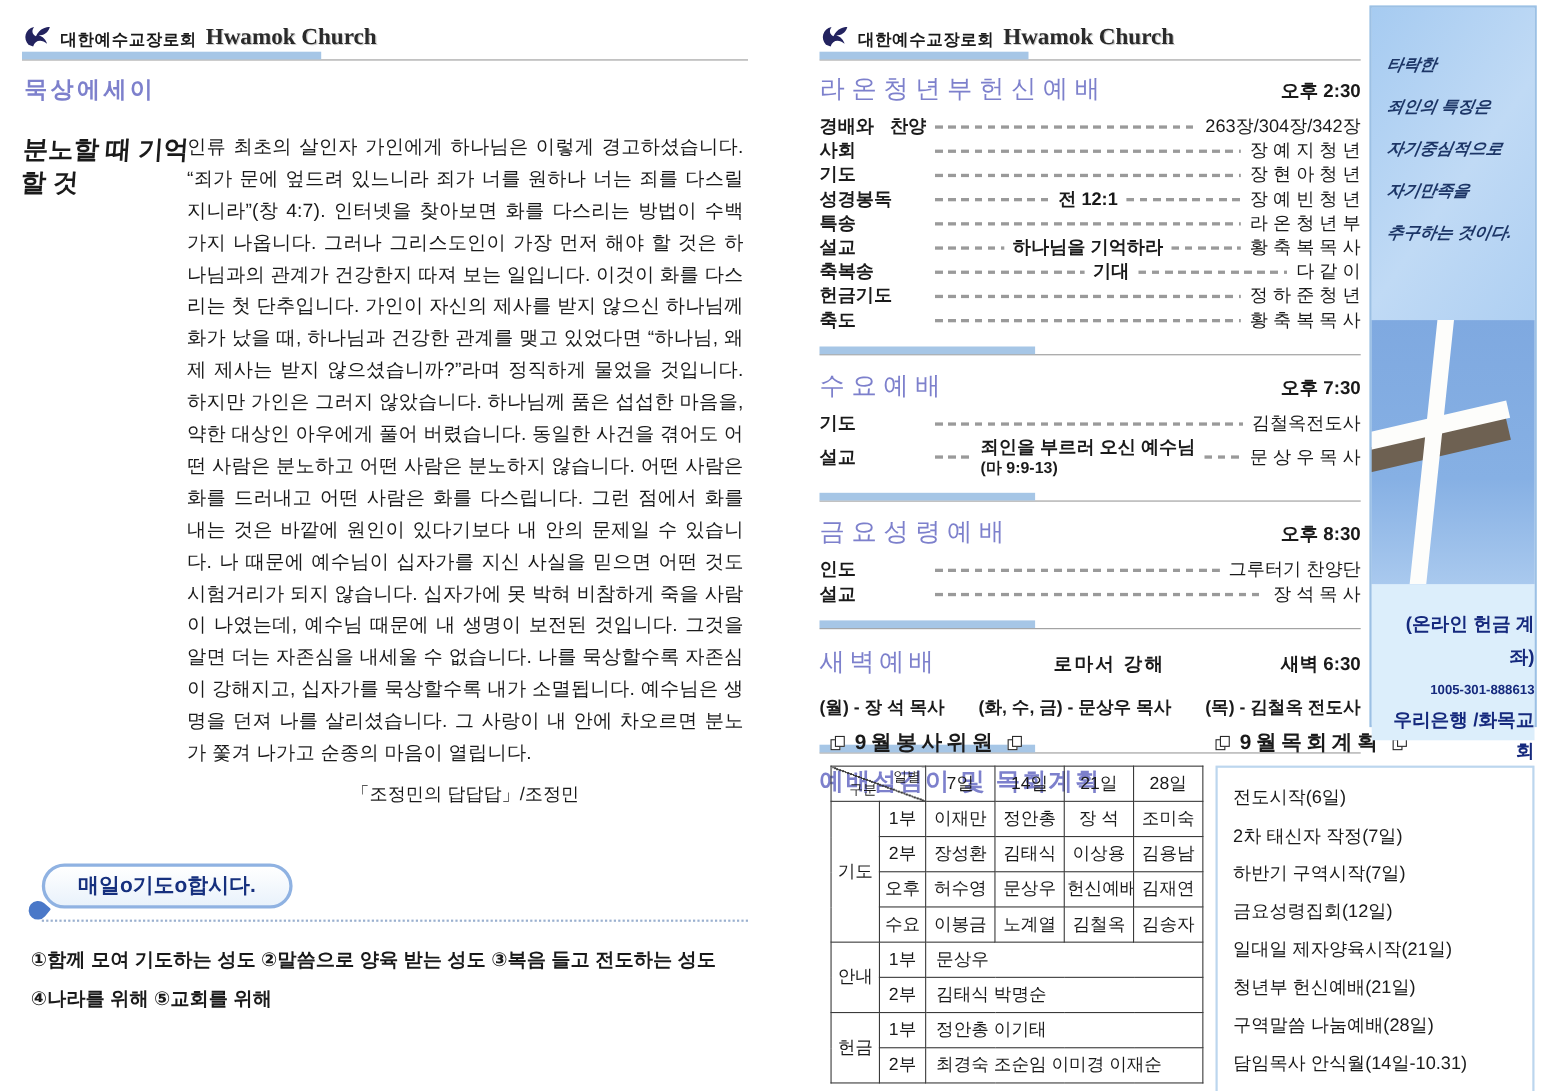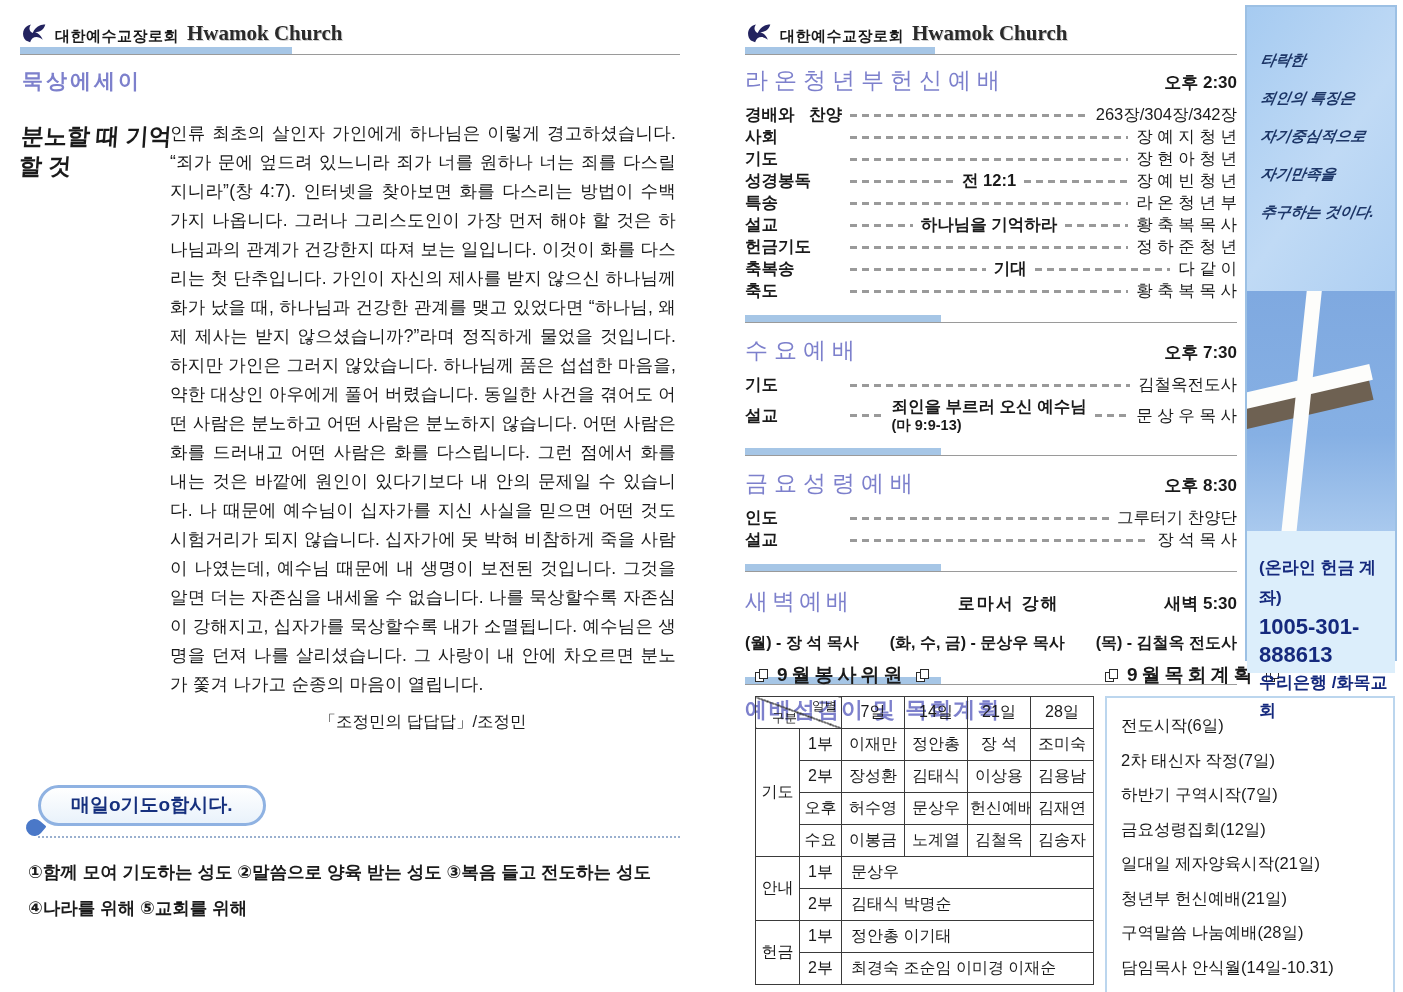--- a/index.html
+++ b/index.html
@@ -94,23 +94,23 @@
   .quote .q-author{font-size:15px;font-weight:700;color:#1c3566;font-style:italic;
                    transform:skewX(-10deg);margin-top:60px;}
   .crossimg{position:relative;height:240px;overflow:hidden;
             background:linear-gradient(180deg,#7fa9e0 0%,#86b0e4 60%,#a9c9ee 100%);}
   .cross-v{position:absolute;left:46px;top:-14px;width:15px;height:290px;background:#fdfdfb;
            border-radius:7px;transform:rotate(6deg);}
   .cross-shadow{position:absolute;left:-24px;top:104px;width:150px;height:22px;background:#6e6152;
            transform:rotate(-13deg);}
   .cross-h{position:absolute;left:-26px;top:90px;width:152px;height:16px;background:#fdfdfb;
            transform:rotate(-13deg);}
-  .account{padding:22px 0 0 12px;background:#dceefb;height:120px;}
+  .account{padding:22px 0 0 12px;background:#dceefb;height:120px;text-align:right;}
   .account .acc-label{font-size:17px;font-weight:800;color:#15297d;line-height:30px;}
-  .account .acc-num{font-size:22px;font-weight:800;color:#15297d;line-height:28px;}
+  .account .acc-num{font-size:12px;font-weight:800;color:#15297d;line-height:28px;}
   .account .acc-bank{font-size:17px;font-weight:800;color:#15297d;line-height:28px;}
 </style>
 </head>
 <body>
 
 <div class="page-left">
   <div class="hdr">
     <svg class="logo" viewBox="0 0 32 30">
       <path d="M7 24 C1 18 3 7 13 5 C10 9 11 13 15 15 C20 4 30 5 30 5 C28 12 23 14 18 14 C25 16 27 23 27 23 C21 18 14 19 12 26 Z" fill="#23235f"></path>
     </svg>
@@ -191,32 +191,32 @@
         <div class="svc-row">
           <span class="svc-label">설교</span>
           <span class="dash"></span>
           <span class="svc-center">
             <div class="c1">하나님을 기억하라</div>
           </span>
           <span class="dash"></span>
           <span class="svc-value">황 축 복 목 사</span>
         </div>
         <div class="svc-row">
-          <span class="svc-label">헌금기도</span>
-          <span class="dash"></span>
-          <span class="svc-value">정 하 준 청 년</span>
-        </div>
-        <div class="svc-row">
           <span class="svc-label">축복송</span>
           <span class="dash"></span>
           <span class="svc-center">
             <div class="c1">기대</div>
           </span>
           <span class="dash"></span>
           <span class="svc-value">다  같  이</span>
+        </div>
+        <div class="svc-row">
+          <span class="svc-label">헌금기도</span>
+          <span class="dash"></span>
+          <span class="svc-value">정 하 준 청 년</span>
         </div>
         <div class="svc-row">
           <span class="svc-label">축도</span>
           <span class="dash"></span>
           <span class="svc-value">황 축 복 목 사</span>
         </div>
       </div>
       <div class="divider">
         <div class="bar"></div>
       </div>
@@ -262,21 +262,21 @@
       </div>
       <div class="divider">
         <div class="bar"></div>
       </div>
     </div>
 
   <div class="svc">
     <div class="dawn-head">
       <span class="svc-title">새벽예배</span>
       <span class="dawn-center">로마서 강해</span>
-      <span class="svc-time">새벽 5:30</span>
+      <span class="svc-time">새벽 6:30</span>
     </div>
     <div class="dawn-entries">
         <span class="dawn-entry">(월) - 장 석 목사</span>
         <span class="dawn-entry">(화, 수, 금) - 문상우 목사</span>
         <span class="dawn-entry">(목) - 김철옥 전도사</span>
       </div>
   </div>
   <div class="divider">
       <div class="bar"></div>
     </div>

